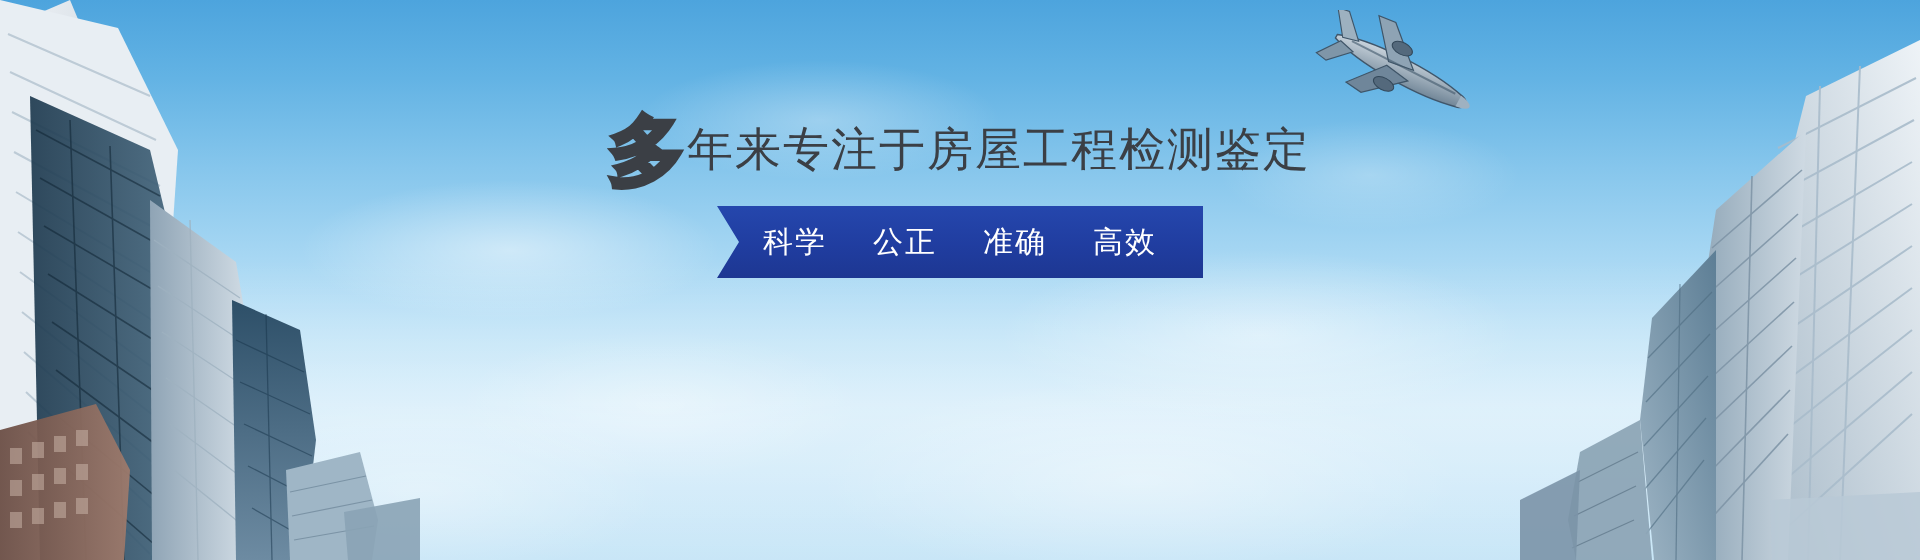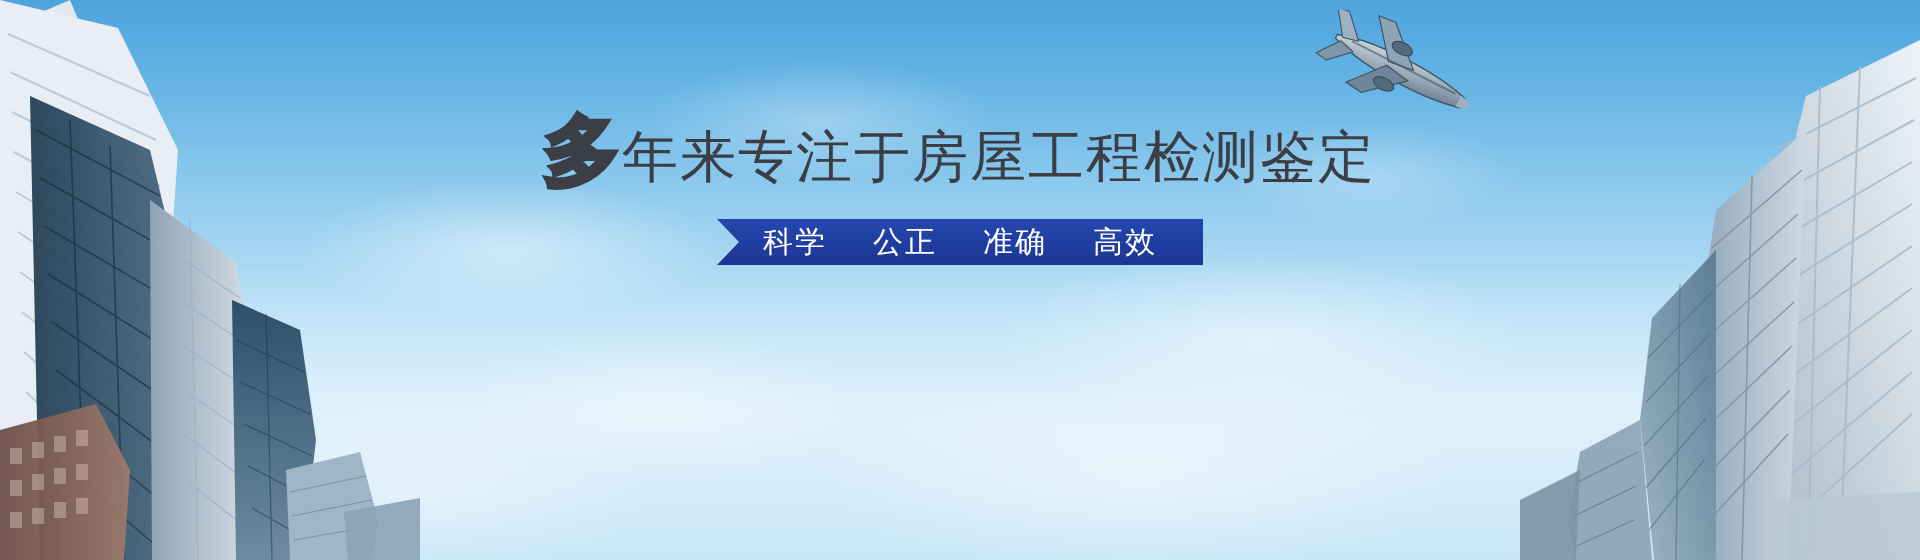--- a/index.html
+++ b/index.html
@@ -88,41 +88,41 @@
     font-weight: 700;
     color: transparent;
     -webkit-text-stroke: 5px #3b3f45;
     letter-spacing: 0;
     position: relative;
     top: 2px;
     margin-right: 2px;
     font-family: "DejaVu Sans", sans-serif;
   }
   .headline-text {
-    font-size: 56px;
+    font-size: 46px;
     line-height: 1;
     color: #3b3f45;
     letter-spacing: 2px;
     font-weight: 500;
     position: relative;
-    top: 8px;
+    top: 1px;
     font-family: Liberation Serif, serif;
   }
 
   
   .ribbon-wrap {
     margin-top: 24px;
     position: relative;
     height: 64px;
     display: flex;
     align-items: center;
   }
   .ribbon {
     position: relative;
-    height: 46px;
+    height: 72px;
     background: #1f3fa0;
     background: linear-gradient(to bottom, #2547ad 0%, #203da0 55%, #1d3792 100%);
     display: flex;
     align-items: center;
     padding: 0 46px;
     box-sizing: border-box;
     clip-path: polygon(0 0, 100% 0, 100% 100%, 0 100%, 22px 50%);
   }
   .ribbon::before {
     

